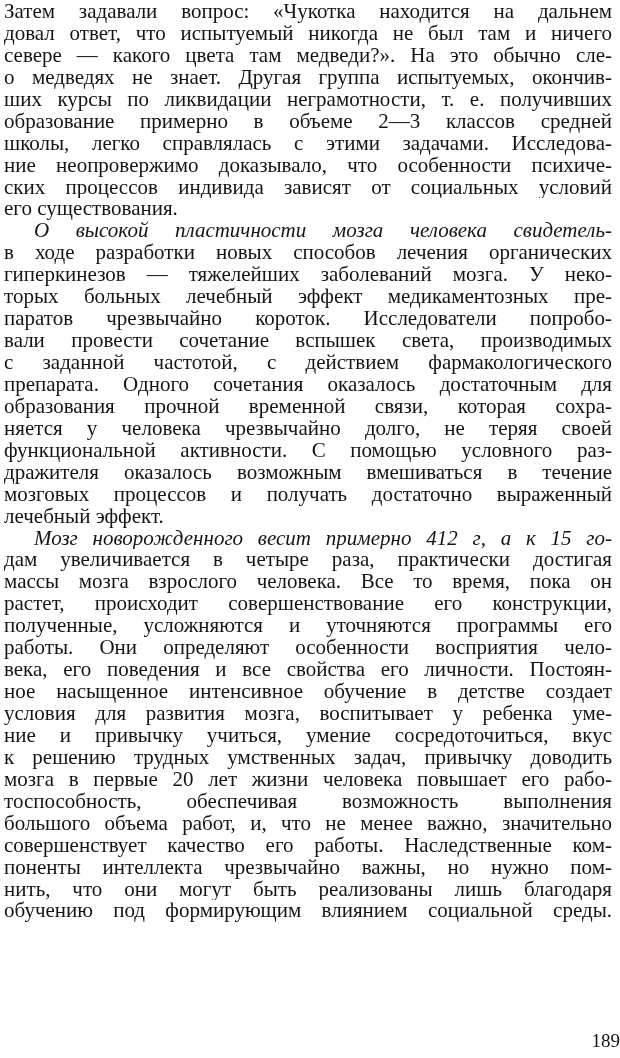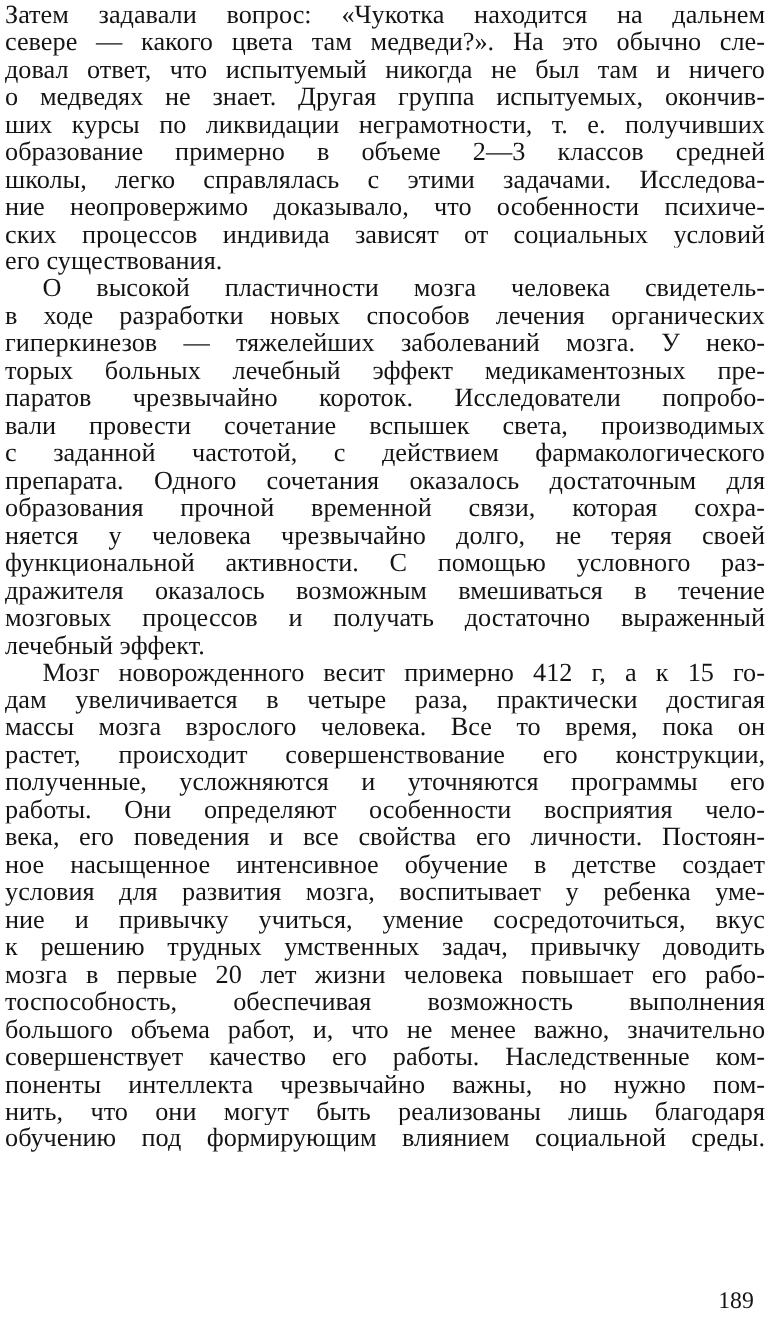--- a/index.html
+++ b/index.html
@@ -9,34 +9,34 @@
     font-family: "Liberation Serif", serif;
     font-size: 21px; color: #141414;
     line-height: 21.95px;
   }
   .line {
     display: block; height: 21.95px; white-space: nowrap;
     text-align: justify; text-align-last: justify; white-space: normal;
     overflow: hidden;
   }
   .line.last { text-align-last: left; }
-  .line.indent { padding-left: 30px; }
+  .line.indent { padding-left: 30px; font-style: italic; }
   .pagenum {
-    position: absolute; right: 17px; top: 1030px;
+    position: absolute; right: 0; top: 1030px;
     font-family: "Liberation Serif", serif; font-size: 19px; color: #141414;
   }
 </style>
 </head>
 <body>
 
 <div class="page">
   <div class="paragraph">
     <span class="line">Затем задавали вопрос: «Чукотка находится на дальнем</span>
+    <span class="line">довал ответ, что испытуемый никогда не был там и ничего</span>
     <span class="line">севере — какого цвета там медведи?». На это обычно сле-</span>
-    <span class="line">довал ответ, что испытуемый никогда не был там и ничего</span>
     <span class="line">о медведях не знает. Другая группа испытуемых, окончив-</span>
     <span class="line">ших курсы по ликвидации неграмотности, т. е. получивших</span>
     <span class="line">образование примерно в объеме 2—3 классов средней</span>
     <span class="line">школы, легко справлялась с этими задачами. Исследова-</span>
     <span class="line">ние неопровержимо доказывало, что особенности психиче-</span>
     <span class="line">ских процессов индивида зависят от социальных условий</span>
     <span class="line last">его существования.</span>
   </div>
   <div class="paragraph">
     <span class="line indent">О высокой пластичности мозга человека свидетель-</span>

